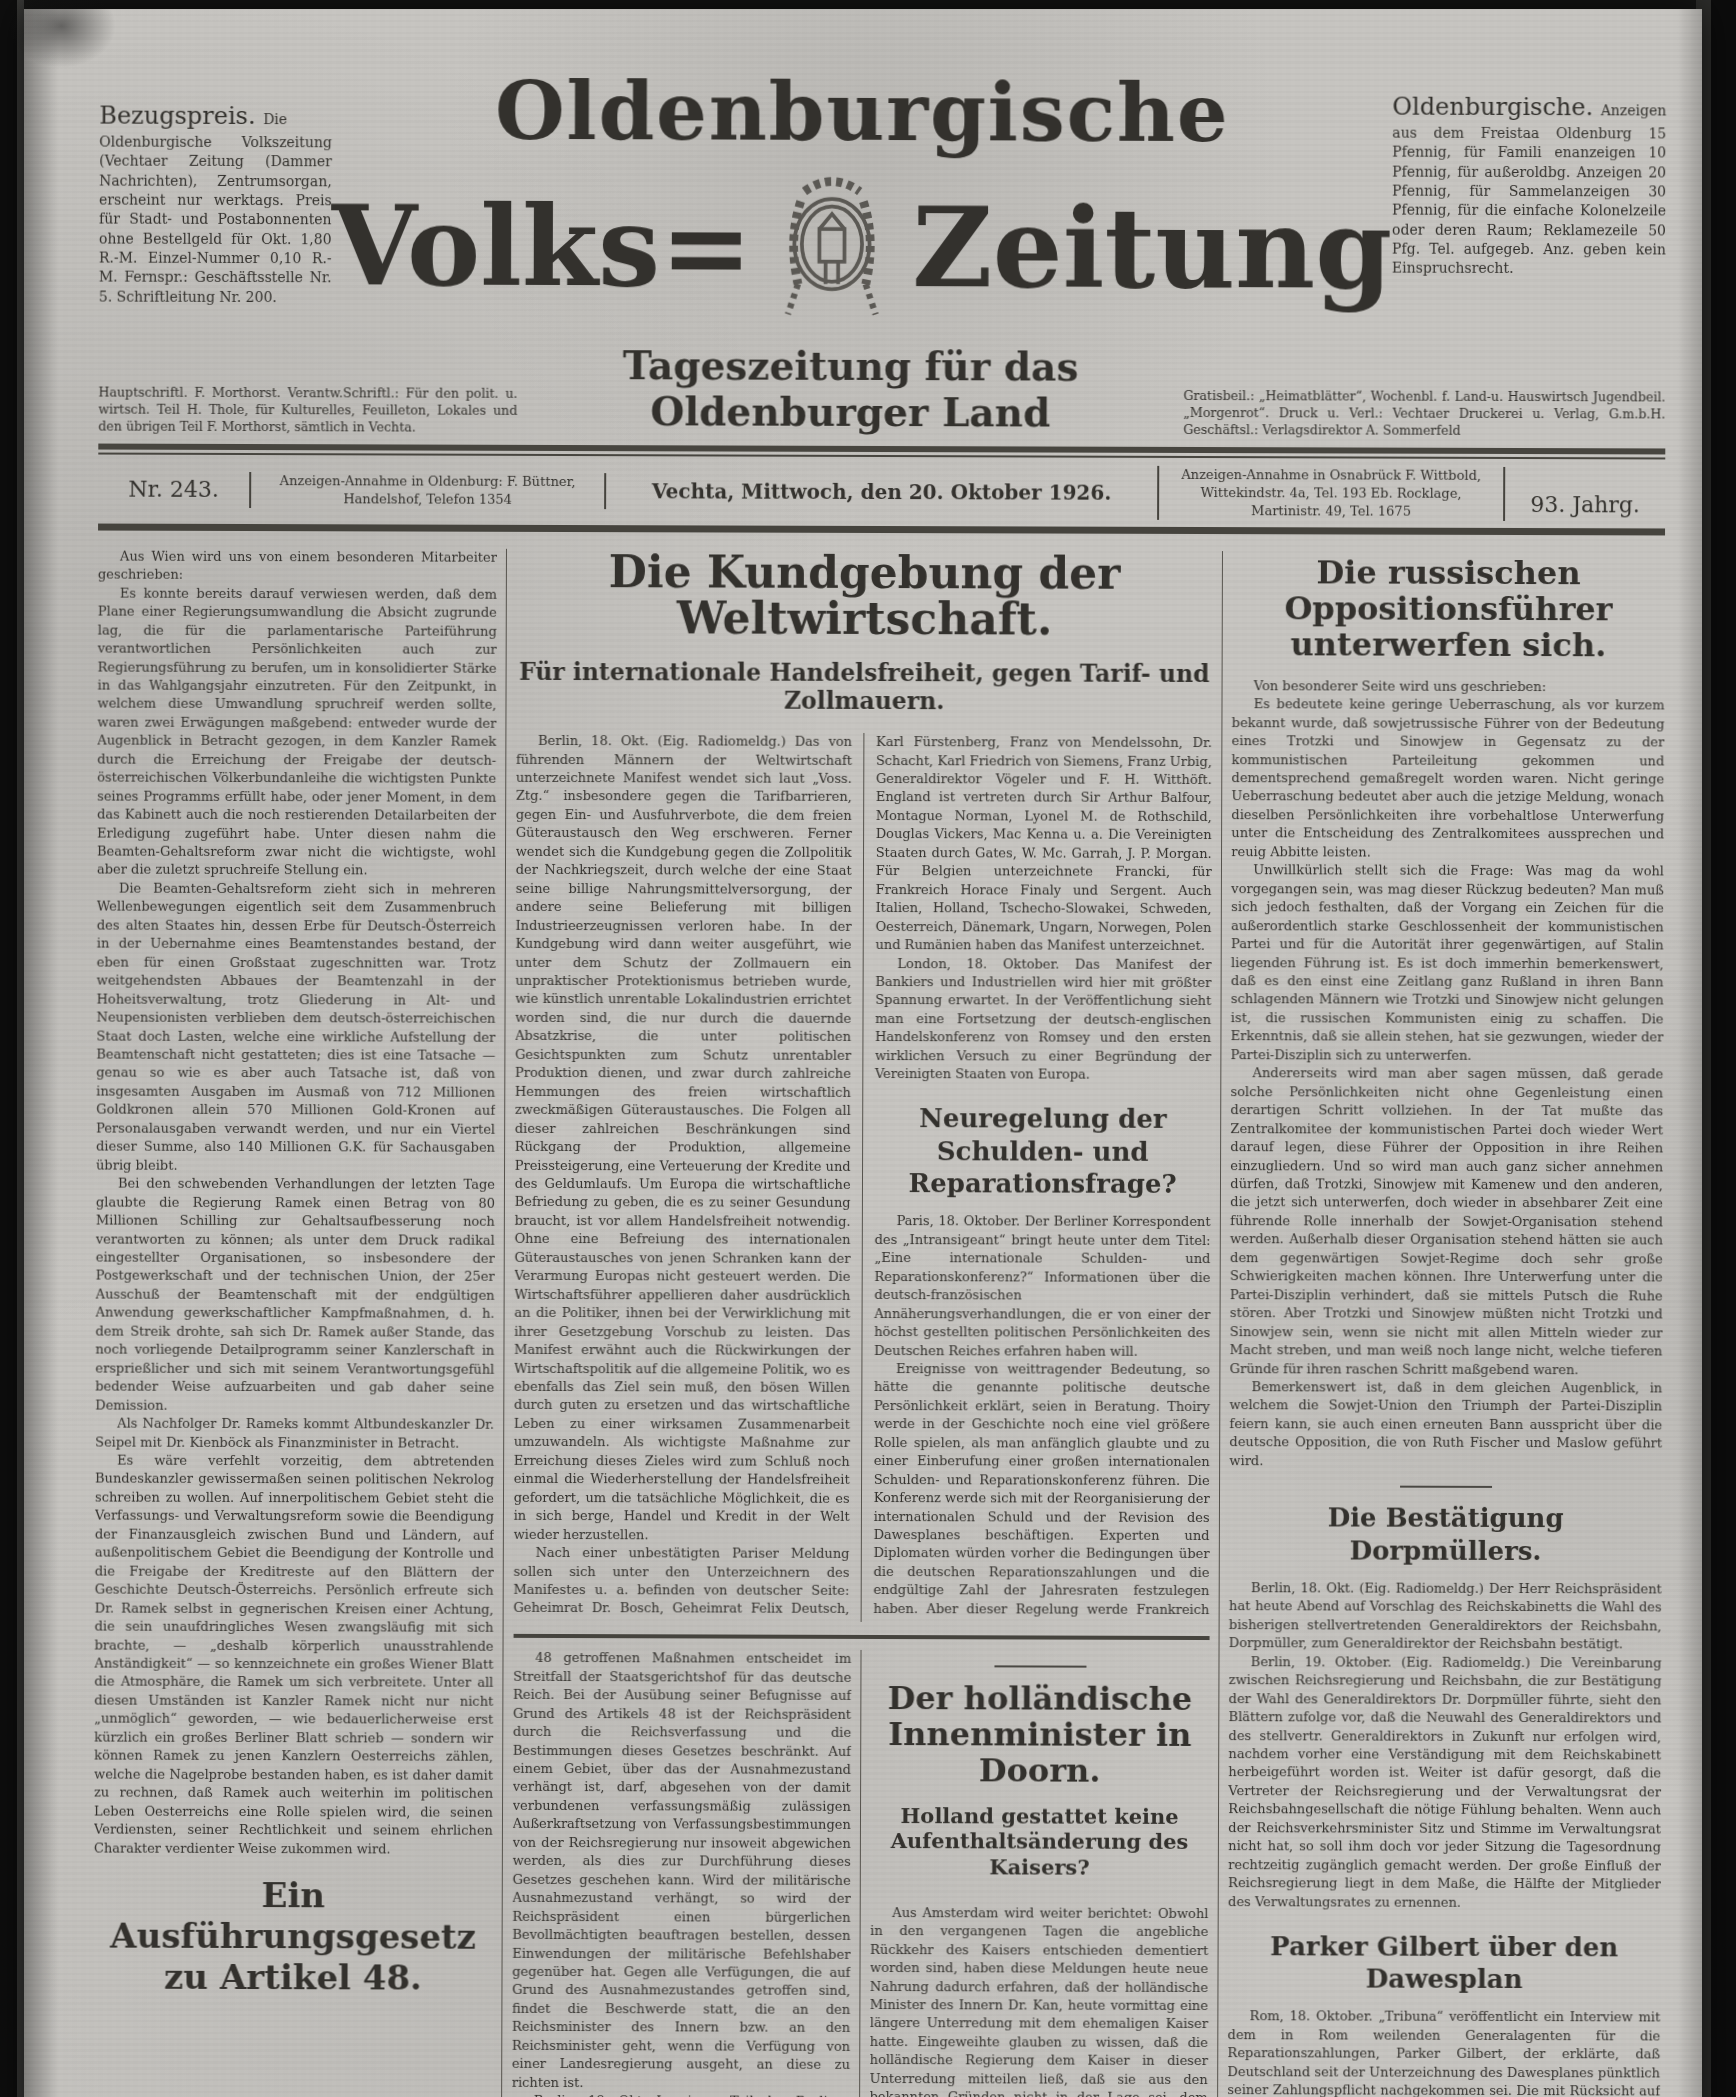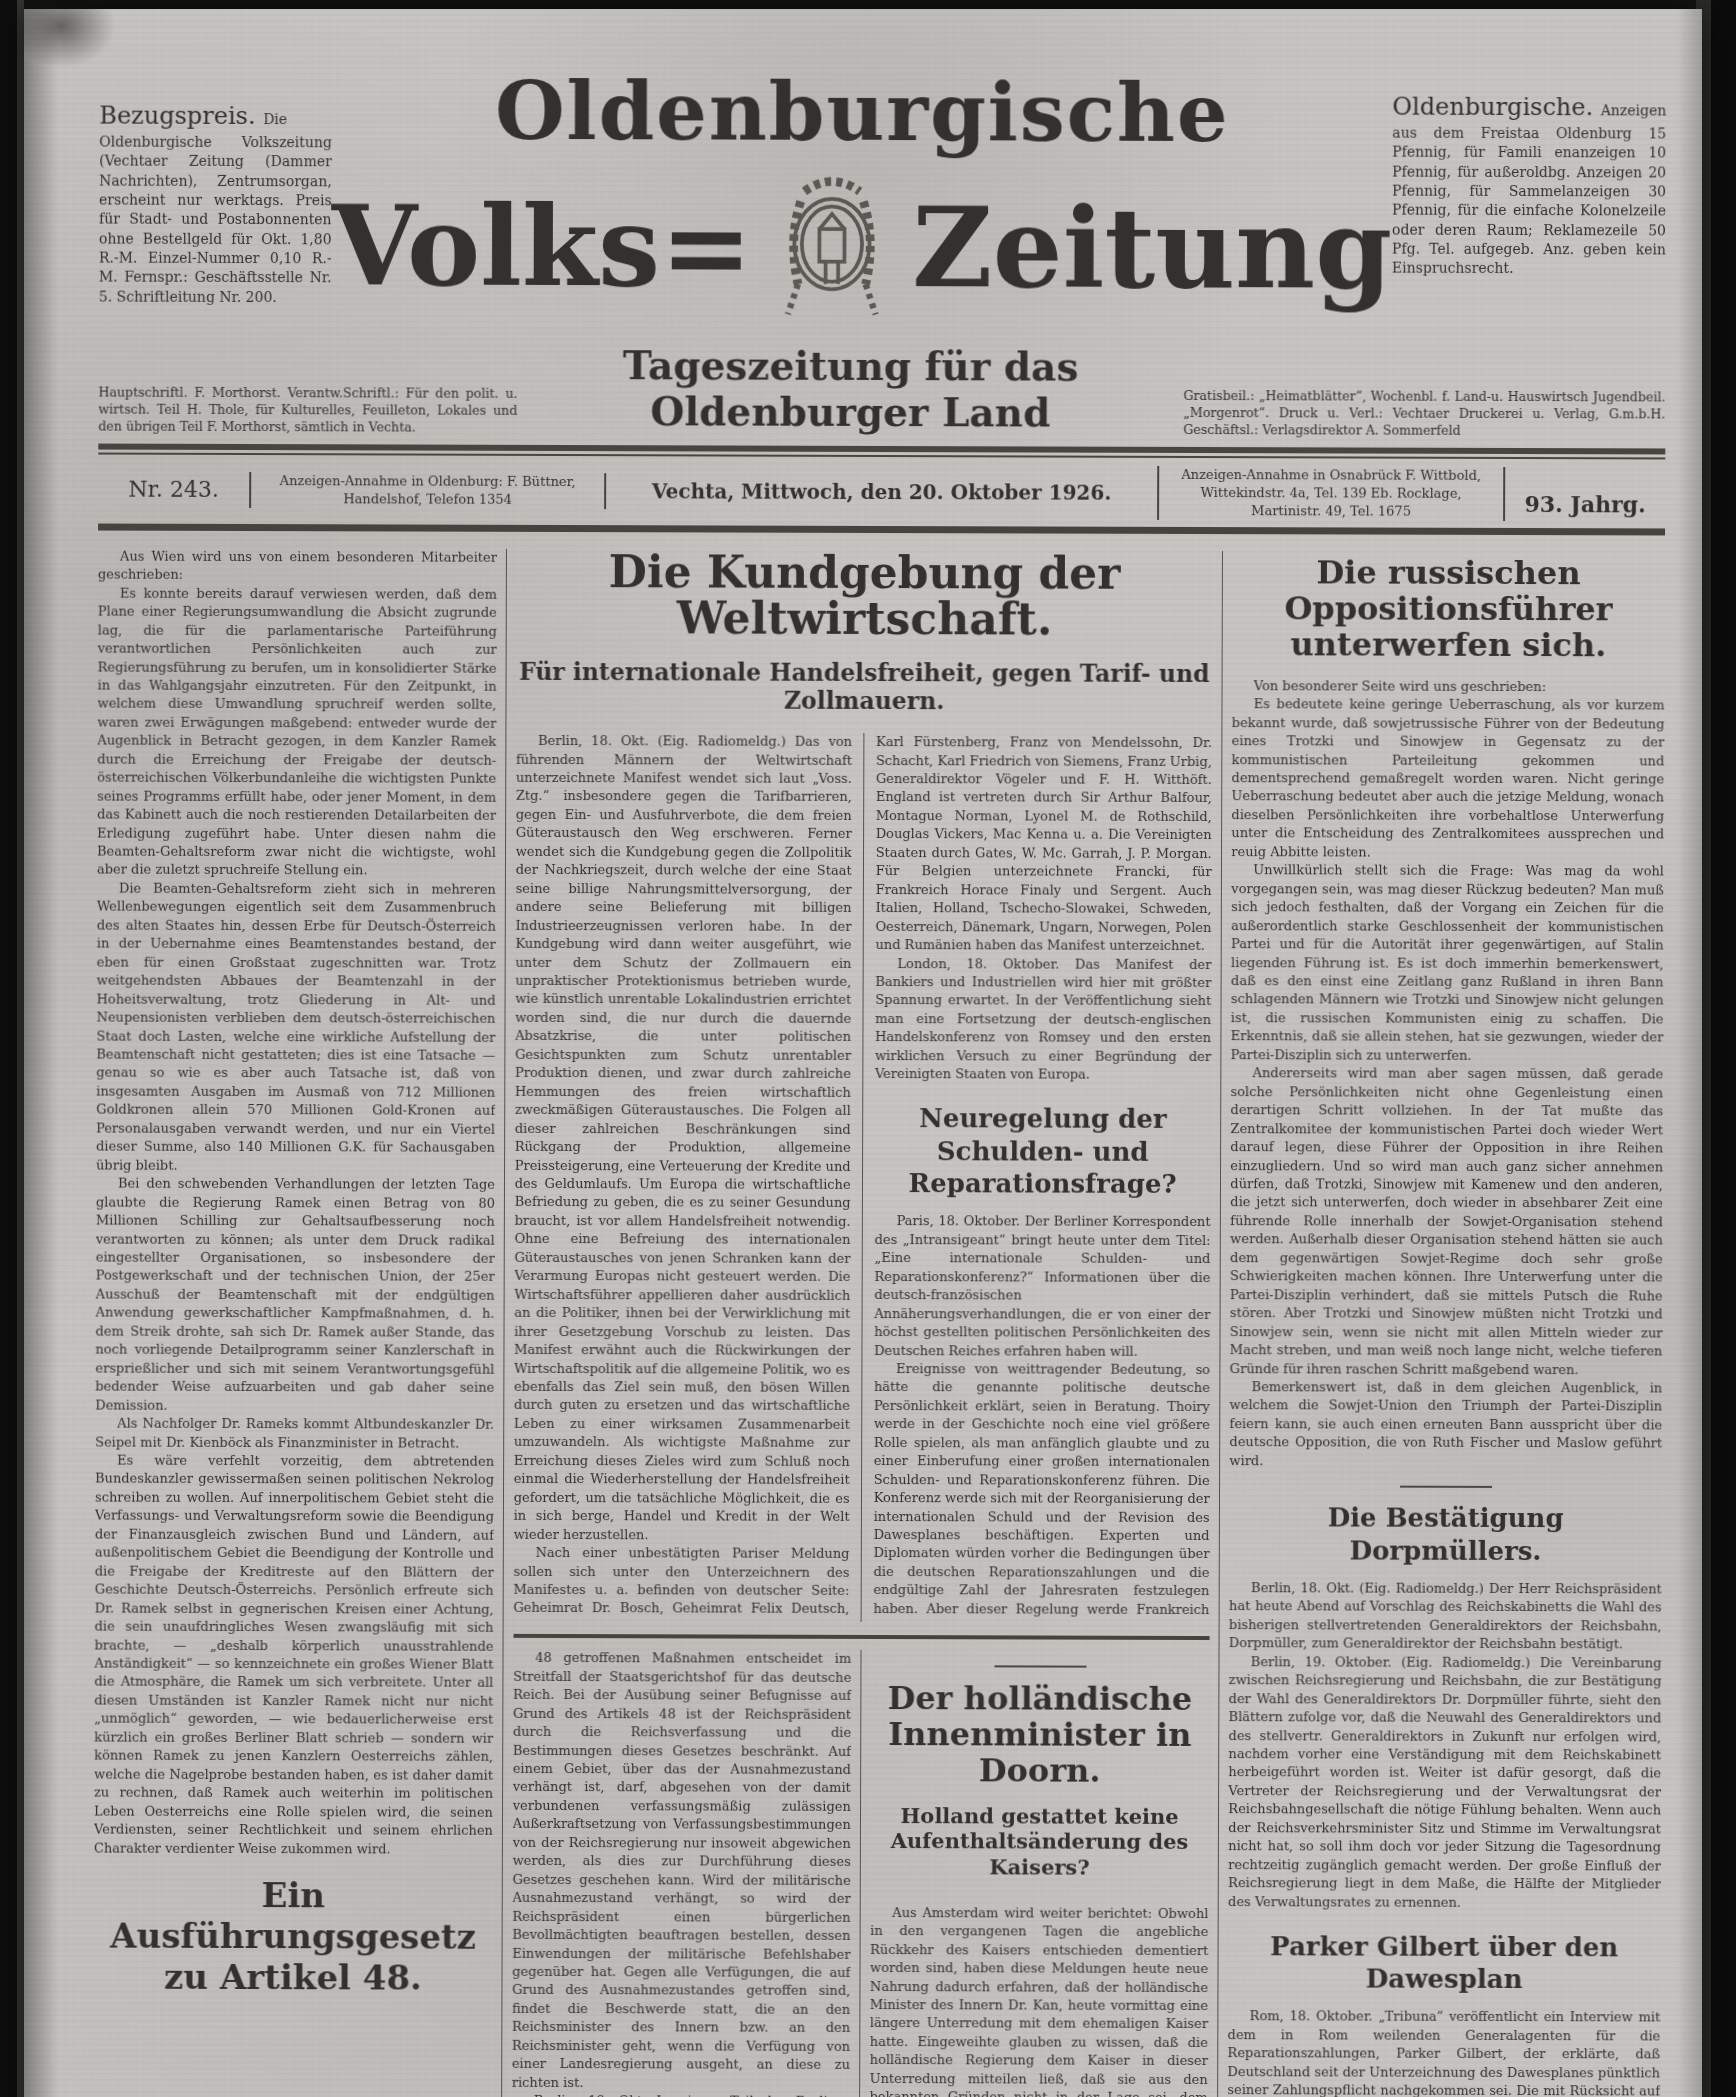--- a/index.html
+++ b/index.html
@@ -43,21 +43,21 @@
   
   .rule-thick{height:5.5px;background:#47453f;margin-top:9.2px;}
   .rule-thin{height:1.7px;background:#47453f;margin-top:3.4px;}
   .dateline{display:flex;align-items:center;border-bottom:7.1px solid #45433d;
     padding:5.9px 0 6.7px 0;margin-top:1.7px;}
   .dl-cell{padding:0 17px;text-align:center;}
   .dl-issue{font-size:22px;font-weight:400;width:117px;}
   .dl-office{font-size:13px;line-height:1.4;width:319px;border-left:2.1px solid #45433d;border-right:2.1px solid #45433d;}
   .dl-date{font-size:20px;font-weight:700;flex:1;}
   .dl-office2{font-size:13px;line-height:1.4;width:310px;border-left:2.1px solid #45433d;border-right:2.1px solid #45433d;}
-  .dl-vol{font-size:22px;font-weight:700;width:126px;margin-top:21px;}
+  .dl-vol{font-size:22px;font-weight:400;width:126px;margin-top:21px;}
   
   .bodycols{display:flex;margin-top:17px;height:1753px;overflow:hidden;}
   .vrule{width:1.3px;background:#55524c;margin:0 9.2px;flex:0 0 auto;}
   .col{overflow:hidden;}
   .col1{width:399px;}
   .colC{width:696px;}
   .col4{flex:1;}
   .para{margin:0;text-indent:22px;font-size:13px;line-height:1.42;text-align:justify;}
   .lead{margin:0;font-size:13px;line-height:1.42;text-align:justify;text-indent:22px;}
   h2.head{font-size:32px;font-weight:700;text-align:center;line-height:1.12;margin:4.2px 0 14.3px 0;}
@@ -115,21 +115,21 @@
       <div class="impress right">Gratisbeil.: „Heimatblätter“, Wochenbl. f. Land-u. Hauswirtsch Jugendbeil. „Morgenrot“. Druck u. Verl.: Vechtaer Druckerei u. Verlag, G.m.b.H. Geschäftsl.: Verlagsdirektor A. Sommerfeld</div>
     </div>
 
     <div class="rule-thick"></div>
     <div class="rule-thin"></div>
 
     <div class="dateline">
       <div class="dl-cell dl-issue">Nr. 243.</div>
       <div class="dl-cell dl-office">Anzeigen-Annahme in Oldenburg: F. Büttner, Handelshof, Telefon 1354</div>
       <div class="dl-cell dl-date">Vechta, Mittwoch, den 20. Oktober 1926.</div>
-      <div class="dl-cell dl-office2">Anzeigen-Annahme in Osnabrück F. Wittbold, Wittekindstr. 4a, Tel. 139 Eb. Rocklage, Martinistr. 49, Tel. 1675</div>
+      <div class="dl-cell dl-office2">Anzeigen-Annahme in Osnabrück F. Wittbold, Wittekindstr. 4a, Tel. 193 Eb. Rocklage, Martinistr. 49, Tel. 1675</div>
       <div class="dl-cell dl-vol">93. Jahrg.</div>
     </div>
 
     <div class="bodycols">
 
       <div class="col col1">
         <p class="lead">Aus Wien wird uns von einem besonderen Mitarbeiter geschrieben:</p>
         <div>
             <p class="para">Es konnte bereits darauf verwiesen werden, daß dem Plane einer Regierungsumwandlung die Absicht zugrunde lag, die für die parlamentarische Parteiführung verantwortlichen Persönlichkeiten auch zur Regierungsführung zu berufen, um in konsolidierter Stärke in das Wahlgangsjahr einzutreten. Für den Zeitpunkt, in welchem diese Umwandlung spruchreif werden sollte, waren zwei Erwägungen maßgebend: entweder wurde der Augenblick in Betracht gezogen, in dem Kanzler Ramek durch die Erreichung der Freigabe der deutsch-österreichischen Völkerbundanleihe die wichtigsten Punkte seines Programms erfüllt habe, oder jener Moment, in dem das Kabinett auch die noch restierenden Detailarbeiten der Erledigung zugeführt habe. Unter diesen nahm die Beamten-Gehaltsreform zwar nicht die wichtigste, wohl aber die zuletzt spruchreife Stellung ein.</p>
             <p class="para">Die Beamten-Gehaltsreform zieht sich in mehreren Wellenbewegungen eigentlich seit dem Zusammenbruch des alten Staates hin, dessen Erbe für Deutsch-Österreich in der Uebernahme eines Beamtenstandes bestand, der eben für einen Großstaat zugeschnitten war. Trotz weitgehendsten Abbaues der Beamtenzahl in der Hoheitsverwaltung, trotz Gliederung in Alt- und Neupensionisten verblieben dem deutsch-österreichischen Staat doch Lasten, welche eine wirkliche Aufstellung der Beamtenschaft nicht gestatteten; dies ist eine Tatsache — genau so wie es aber auch Tatsache ist, daß von insgesamten Ausgaben im Ausmaß von 712 Millionen Goldkronen allein 570 Millionen Gold-Kronen auf Personalausgaben verwandt werden, und nur ein Viertel dieser Summe, also 140 Millionen G.K. für Sachausgaben übrig bleibt.</p>

